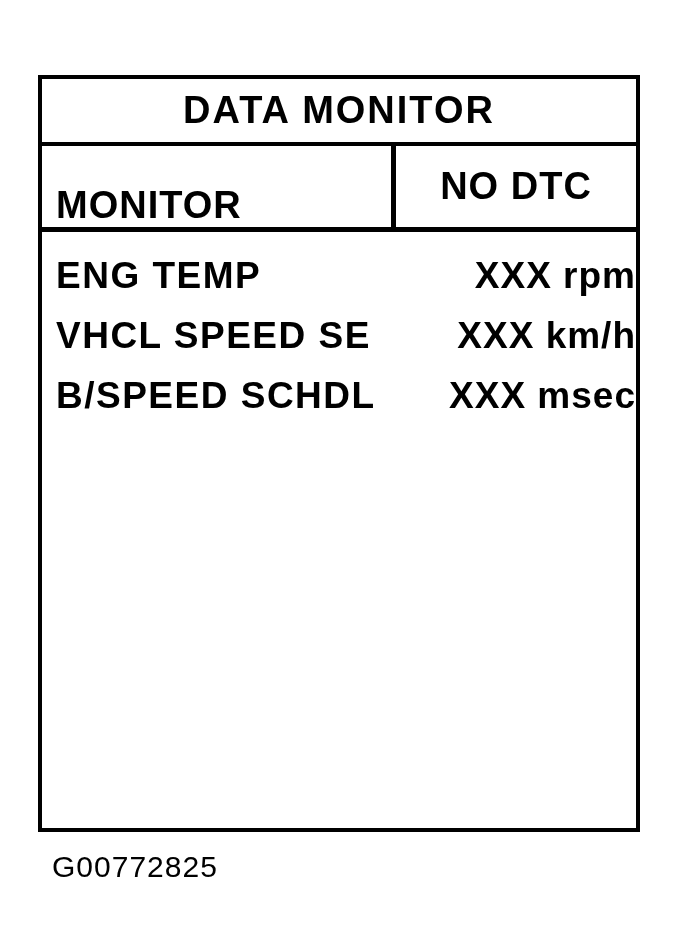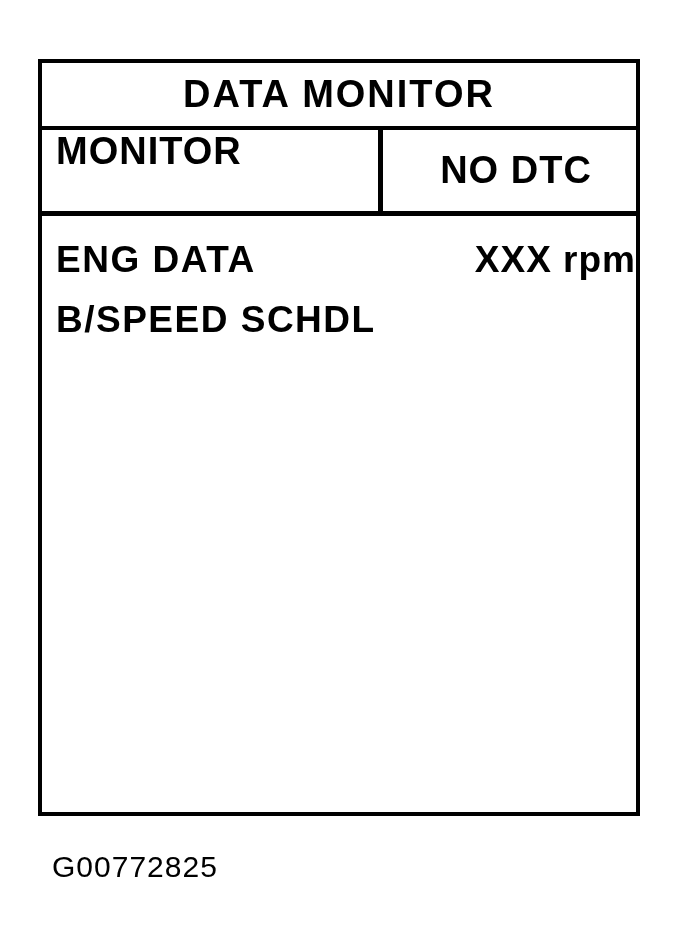--- a/index.html
+++ b/index.html
@@ -13,21 +13,21 @@
     background: #ffffff;
     color: #000000;
     font-family: "Liberation Sans", sans-serif;
     overflow: hidden;
   }
 
   
   .consult-panel {
     position: absolute;
     left: 38px;
-    top: 59px;
+    top: 75px;
     width: 602px;
     height: 757px;
     border: 4px solid #000000;
     box-sizing: border-box;
     background: #ffffff;
   }
 
   
   .title-row {
     height: 67px;
@@ -49,29 +49,28 @@
     height: 86px;
     border-bottom: 5px solid #000000;
     box-sizing: border-box;
     display: flex;
   }
   .status-cell-left {
     flex: 1;
     border-right: 5px solid #000000;
     box-sizing: border-box;
     display: flex;
-    align-items: flex-start;
+    align-items: flex-end;
     padding-left: 14px;
   }
   .status-cell-right {
     width: 240px;
     display: flex;
     align-items: center;
     justify-content: center;
-    padding-left: 13px;
   }
   .status-text {
     font-size: 38px;
     font-weight: bold;
     letter-spacing: 1px;
     white-space: nowrap;
   }
 
   
   .parameter-list {
@@ -128,26 +127,31 @@
       <span class="status-text">MONITOR</span>
     </div>
     <div class="status-cell-right">
       <span class="status-text">NO DTC</span>
     </div>
   </div>
 
   <div class="parameter-list">
 
     <div class="param-row">
-      <span class="param-label">ENG DATA</span>
+      <span class="param-label">ENG TEMP</span>
       <span class="param-value">XXX rpm</span>
     </div>
 
 
+    <div class="param-row">
+      <span class="param-label">VHCL SPEED SE</span>
+      <span class="param-value">XXX km/h</span>
+    </div>
 
     <div class="param-row">
       <span class="param-label">B/SPEED SCHDL</span>
+      <span class="param-value">XXX msec</span>
     </div>
 
   </div>
 </div>
 
 <div class="figure-caption">G00772825</div>
 
 </body></html>

